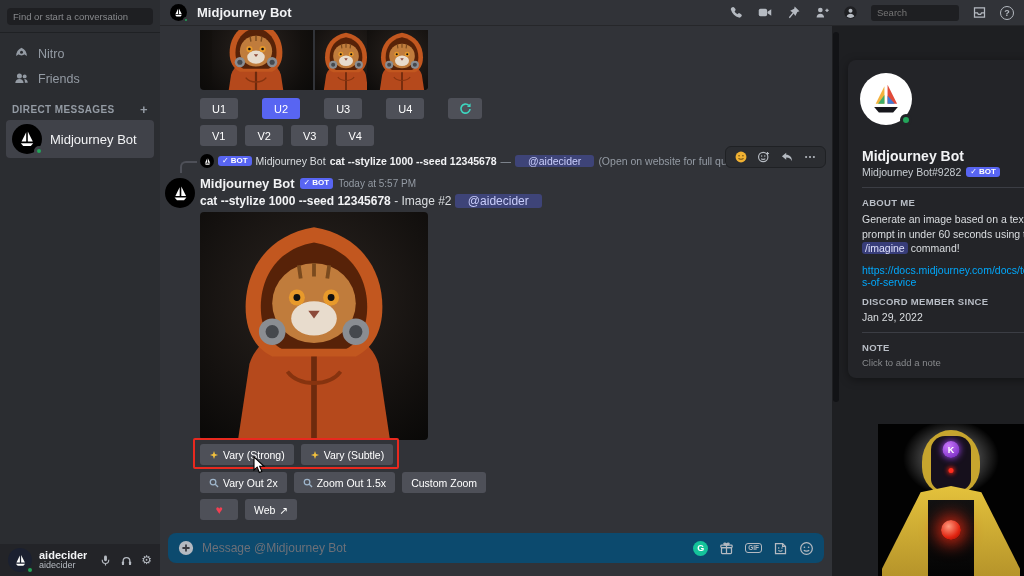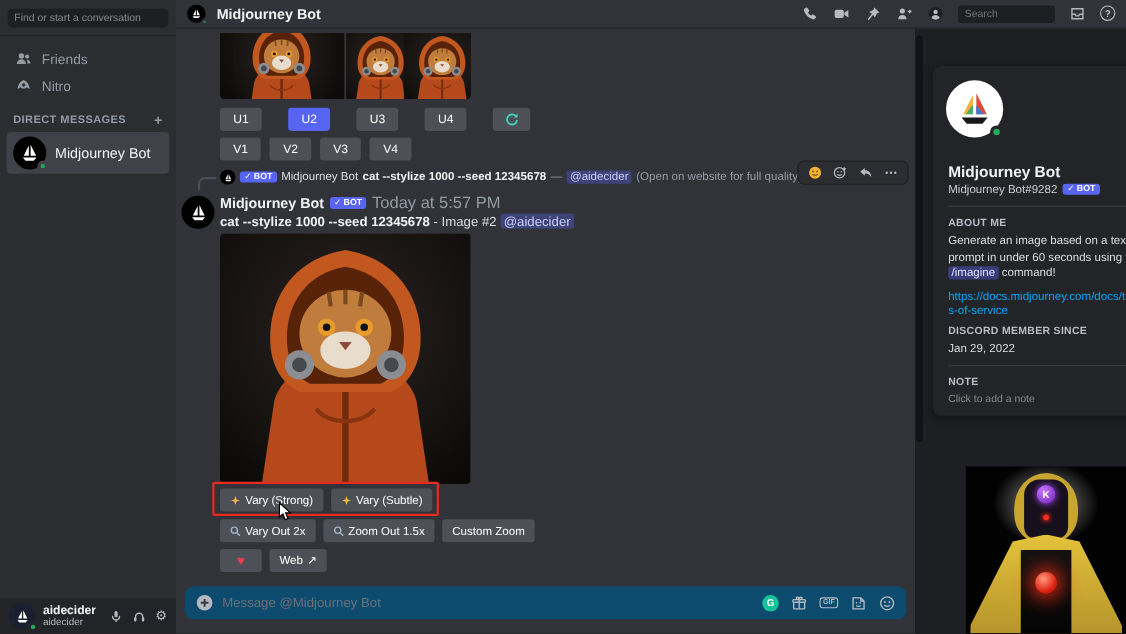--- a/index.html
+++ b/index.html
@@ -25,48 +25,48 @@
   .user-bar .dot{border-color:#232428}
   .user-names{line-height:1.05;overflow:hidden}
   .user-names .n1{font-size:11px;color:#f2f3f5;font-weight:bold}
   .user-names .n2{font-size:9px;color:#b5bac1}
   .user-ctl{margin-left:auto;display:flex;gap:8px;align-items:center;color:#b5bac1}
   .user-ctl .ctl{cursor:pointer;display:flex}
 
   
   .topbar{position:absolute;left:160px;top:0;width:864px;height:26px;background:#313338;border-bottom:1px solid #26272a;display:flex;align-items:center;padding:0 10px;gap:8px;z-index:6}
   .tb-title{font-size:13px;font-weight:bold;color:#f2f3f5;margin-left:2px}
-  .tb-icons{margin-left:auto;display:flex;align-items:flex-start;gap:13px;color:#b5bac1}
+  .tb-icons{margin-left:auto;display:flex;align-items:center;gap:13px;color:#b5bac1}
   .tb-icons .tbi{cursor:pointer;display:flex}
   .tb-search{width:88px;height:16px;background:#1e1f22;border:none;border-radius:3px;color:#87898c;font-size:9.5px;padding:0 6px;outline:none;font-family:inherit}
   .help-badge{width:14px;height:14px;border:1.5px solid currentColor;border-radius:50%;font-size:9px;display:flex;align-items:center;justify-content:center;font-weight:bold}
 
   
   .chat{position:absolute;left:160px;top:26px;width:672px;height:550px;background:#313338;overflow:hidden}
   .img-grid{position:absolute;left:40px;top:4px;width:228px;height:60px;display:flex;gap:2px;border-radius:0 0 4px 4px;overflow:hidden;cursor:pointer}
   .grid-cell{flex:1;position:relative;background:radial-gradient(circle at 50% 30%,#231c16,#0b0a09);overflow:hidden}
   .grid-cell svg{position:absolute;bottom:-14px}
   .btn{display:inline-flex;align-items:center;justify-content:center;gap:4px;height:21px;padding:0 12px;background:#4e5058;color:#fff;font-size:11px;border:none;border-radius:3px;cursor:pointer;font-family:inherit}
   .btn.primary{background:#5865f2}
   .btn.sm{font-size:10.5px;padding:0 9px}
   .u-row{position:absolute;left:40px;top:72px;display:flex;gap:24px}
   .v-row{position:absolute;left:40px;top:99px;display:flex;gap:8px}
   .reroll{width:34px;padding:0}
   .reply-spine{position:absolute;left:20px;top:135px;width:17px;height:12px;border-left:2px solid #4e5058;border-top:2px solid #4e5058;border-top-left-radius:6px}
   .reply-row{position:absolute;left:40px;top:128px;width:540px;display:flex;align-items:center;gap:4px;font-size:10.5px;color:#949ba4;white-space:nowrap;overflow:hidden;cursor:pointer}
   .reply-row .r-author{color:#dbdee1}
   .reply-row .r-prompt{color:#f2f3f5;font-weight:bold}
   .bot-badge{display:inline-flex;align-items:center;gap:2px;background:#5865f2;color:#fff;font-size:8px;font-weight:bold;border-radius:3px;padding:1px 4px;line-height:1.1;flex:none}
-  .mention{background:rgba(88,101,242,.35);color:#c9cdfb;border-radius:3px;padding:0 3px;cursor:pointer}
+  .mention{background:rgba(88,101,242,.35);color:#c9cdfb;border-radius:3px;padding:0 13px;cursor:pointer}
   .hover-toolbar{position:absolute;right:6px;top:120px;display:flex;align-items:center;gap:9px;background:#2b2d31;border:1px solid #1f2124;border-radius:6px;padding:3px 8px;color:#b5bac1;z-index:4}
   .hover-toolbar .hti{cursor:pointer;display:flex}
   .msg-avatar{position:absolute;left:5px;top:152px;width:30px;height:30px;cursor:pointer}
   .msg-head{position:absolute;left:40px;top:150px;display:flex;align-items:center;gap:5px}
   .msg-author{font-size:13px;font-weight:bold;color:#f2f3f5;cursor:pointer}
-  .msg-time{font-size:15px;color:#949ba4}
+  .msg-time{font-size:10px;color:#949ba4}
   .msg-text{position:absolute;left:40px;top:168px;font-size:12px;color:#dbdee1}
   .msg-text b{color:#f2f3f5}
   .main-img{position:absolute;left:40px;top:186px;width:228px;height:228px;border-radius:4px;overflow:hidden;cursor:pointer}
   .vary-row{position:absolute;left:40px;top:418px;display:flex;gap:7px}
   .zoom-row{position:absolute;left:40px;top:446px;display:flex;gap:7px}
   .misc-row{position:absolute;left:40px;top:473px;display:flex;gap:7px}
   .heart-btn{width:38px;padding:0;font-size:12px}
   .heart-glyph{color:#f23f52;font-size:12px}
   .annotation{position:absolute;left:33px;top:412px;width:206px;height:31px;border:2.5px solid #e8291f;border-radius:2px;z-index:5;pointer-events:none}
   .cursor{position:absolute;left:93px;top:430px;z-index:7;pointer-events:none}
@@ -157,33 +157,33 @@
 
 <div class="app">
 
   <nav class="sidebar">
     <div class="sb-top">
       <div class="sb-search">Find or start a conversation</div>
     </div>
     <div class="sb-nav">
       <div class="nav-item">
         <svg class="ic" width="15" height="15" viewBox="0 0 18 18" fill="currentColor">
+          <path d="M9 2c4.2 1.8 6.5 5.5 6.5 10l-3.3-2c-.7 1.8-5.7 1.8-6.4 0L2.5 12C2.5 7.5 4.8 3.8 9 2z"></path>
+          <circle cx="9" cy="7.5" r="1.8" fill="#2b2d31"></circle>
+        </svg>
+        <span>Nitro</span>
+      </div>
+      <div class="nav-item">
+        <svg class="ic" width="15" height="15" viewBox="0 0 18 18" fill="currentColor">
           <circle cx="6.5" cy="6" r="3"></circle>
             <path d="M1.5 14.5c0-3.2 2.3-5 5-5s5 1.8 5 5z"></path>
           <circle cx="12.8" cy="6.5" r="2.3"></circle>
             <path d="M12.3 9.6c2.4.2 4.2 1.9 4.2 4.4h-3.4c0-1.8-.3-3.3-.8-4.4z"></path>
         </svg>
         <span>Friends</span>
-      </div>
-      <div class="nav-item">
-        <svg class="ic" width="15" height="15" viewBox="0 0 18 18" fill="currentColor">
-          <path d="M9 2c4.2 1.8 6.5 5.5 6.5 10l-3.3-2c-.7 1.8-5.7 1.8-6.4 0L2.5 12C2.5 7.5 4.8 3.8 9 2z"></path>
-          <circle cx="9" cy="7.5" r="1.8" fill="#2b2d31"></circle>
-        </svg>
-        <span>Nitro</span>
       </div>
     </div>
     <div class="dm-header">
       <span>DIRECT MESSAGES</span>
       <span class="dm-plus">+</span>
     </div>
     <div class="dm-item selected">
       <span class="avatar" style="width:30px;height:30px">
         <svg width="20" height="20" viewBox="0 0 24 24">
             <use href="#sailwhite"></use>

